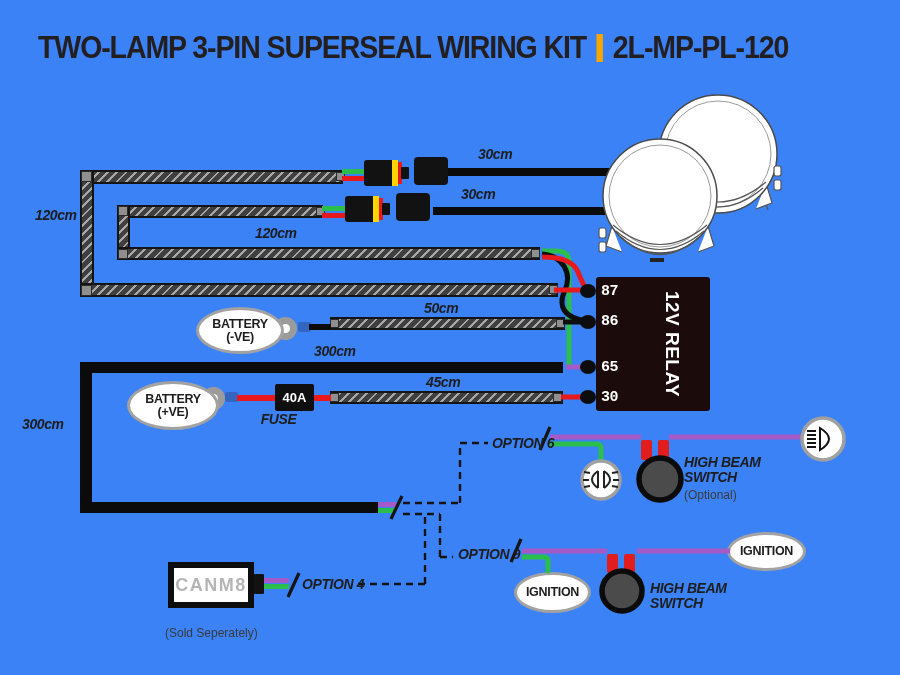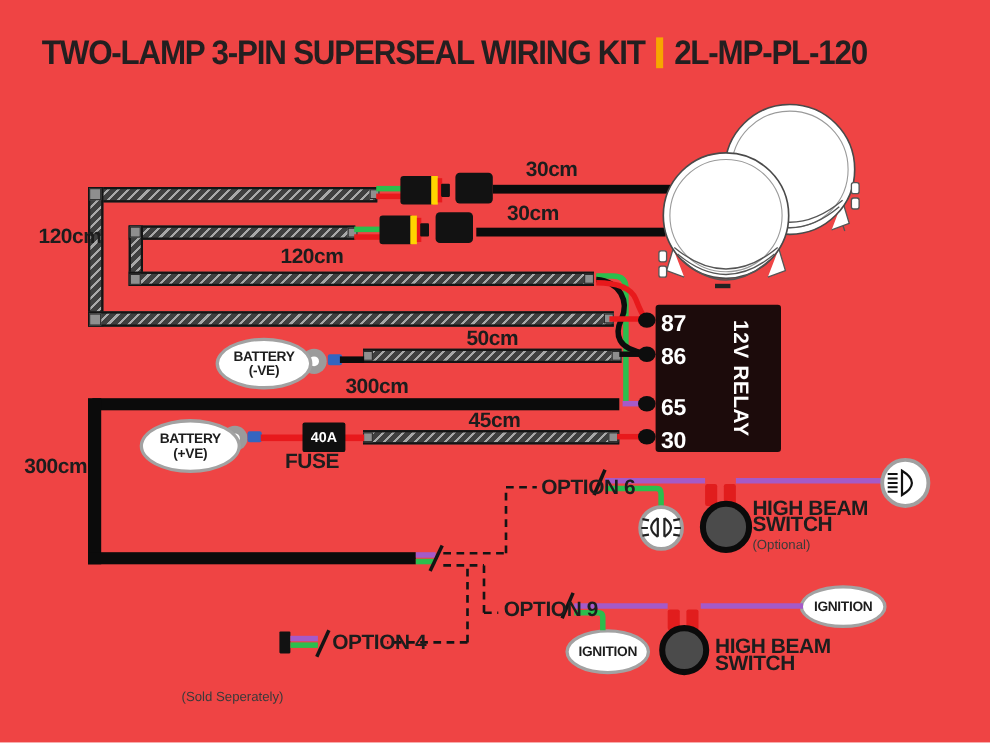--- a/index.html
+++ b/index.html
@@ -1,19 +1,19 @@
 <!DOCTYPE html>
 <html><head>
 <meta charset="utf-8">
 <style>
   html,body{margin:0;padding:0;background:#fff;}
-  #stage{position:relative;width:900px;height:675px;background:#ef4444;overflow:hidden;
+  #stage{position:relative;width:900px;height:675px;background:#3b82f6;overflow:hidden;
          font-family:"Liberation Sans", sans-serif;}
-  .lbl{position:absolute;font-weight:bold;font-size:19px;color:#1d1d1d;
-       letter-spacing:-0.4px;white-space:nowrap;line-height:15px;}
+  .lbl{position:absolute;font-weight:bold;font-size:14px;color:#1d1d1d;
+       letter-spacing:-0.4px;white-space:nowrap;line-height:15px;font-style:italic;}
   .note{position:absolute;font-size:12px;color:#3a3a3a;white-space:nowrap;line-height:14px;}
   .braid{position:absolute;background:#3f3f3f;
          background-image:repeating-linear-gradient(135deg,#3f3f3f 0 4.5px,#a8a8a8 4.5px 6.5px);
          border:2px solid #141414;box-sizing:border-box;}
   .cap{position:absolute;width:9px;height:9px;background:#8f8f8f;border:1px solid #2a2a2a;box-sizing:border-box;}
   .corner{position:absolute;background:#8f8f8f;border:1px solid #2a2a2a;box-sizing:border-box;}
   .cable{position:absolute;background:#0b0b0b;}
   .wire{position:absolute;}
   .oval{position:absolute;border:3px solid #a2a2a2;border-radius:50%;background:#fff;
         display:flex;flex-direction:column;align-items:center;justify-content:center;
@@ -21,21 +21,21 @@
         text-align:center;box-sizing:border-box;z-index:1;}
   .ring{position:absolute;border-radius:50%;background:#9b9b9b;display:flex;align-items:center;justify-content:center;}
   .ring::after{content:"";width:9px;height:9px;border-radius:50%;background:#fff;}
   .crimp{position:absolute;background:#3465c0;border-radius:2px;}
   .conn{position:absolute;background:#121212;border-radius:3px;}
   #title-row{position:absolute;left:38px;top:30px;display:flex;align-items:center;gap:11px;
              transform:scaleX(0.92);transform-origin:left center;}
   #title-row .t{font-size:31px;font-weight:bold;letter-spacing:-1.2px;color:#231f20;white-space:nowrap;}
   #title-bar{width:7px;height:28px;background:#F7A600;}
   #relay-box{position:absolute;left:596px;top:277px;width:114px;height:134px;background:#1c0b0b;border-radius:3px;z-index:1;}
-  .pin-lbl{position:absolute;color:#fff;font-weight:bold;font-size:21px;letter-spacing:-0.5px;z-index:2;}
+  .pin-lbl{position:absolute;color:#fff;font-weight:bold;font-size:15px;letter-spacing:-0.5px;z-index:2;font-family:Liberation Mono, monospace;}
   #relay-name{position:absolute;left:672px;top:344px;transform:translate(-50%,-50%) rotate(90deg);
               color:#fff;font-weight:bold;font-size:19px;letter-spacing:0.5px;white-space:nowrap;z-index:2;}
   #fuse-box{position:absolute;left:275px;top:384px;width:39px;height:27px;background:#0f0f0f;border-radius:2px;
             display:flex;align-items:center;justify-content:center;color:#fff;font-weight:bold;font-size:13px;z-index:1;}
   #canm8-box{position:absolute;left:168px;top:562px;width:86px;height:46px;background:#fff;
              border:6px solid #0d0d0d;box-sizing:border-box;display:flex;align-items:center;justify-content:center;z-index:1;}
   #canm8-box span{color:#b5b5b5;font-weight:bold;font-size:18px;letter-spacing:1.5px;}
   svg.overlay{position:absolute;left:0;top:0;z-index:3;pointer-events:none;}
   .txt-z{z-index:4;}
 </style>
@@ -140,20 +140,23 @@
   <div class="lbl txt-z" style="left:458px;top:547px;">OPTION 9</div>
   <div class="lbl txt-z" style="left:650px;top:581px;">HIGH BEAM</div>
   <div class="lbl txt-z" style="left:650px;top:596px;">SWITCH</div>
   <div class="oval" style="left:514px;top:572px;width:77px;height:41px;">
     <span>IGNITION</span>
   </div>
   <div class="oval" style="left:727px;top:532px;width:79px;height:39px;">
     <span>IGNITION</span>
   </div>
 
+  <div id="canm8-box">
+    <span>CANM8</span>
+  </div>
   <div class="conn" style="left:254px;top:574px;width:10px;height:20px;border-radius:1px;"></div>
   <div class="wire" style="left:264px;top:578px;width:25px;height:5px;background:#A55AC8;"></div>
   <div class="wire" style="left:264px;top:584px;width:25px;height:5px;background:#2BBE4D;"></div>
   <div class="lbl txt-z" style="left:302px;top:577px;">OPTION 4</div>
   <div class="note txt-z" style="left:165px;top:626px;">(Sold Seperately)</div>
 
   <svg class="overlay" width="900" height="675" viewBox="0 0 900 675">
 
     <g stroke="#4a4a4a" fill="#ffffff" stroke-width="1.5">
       <path d="M668,210 L674,192 M768,210 L762,192" stroke="#555" fill="none" stroke-width="1.2"></path>

